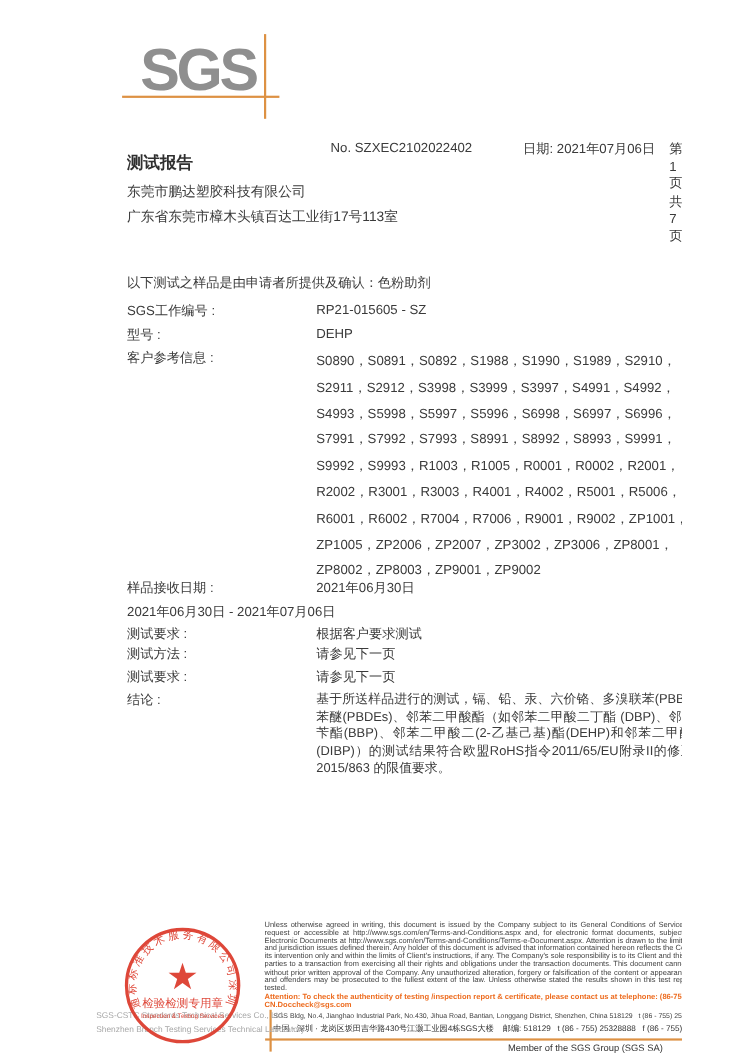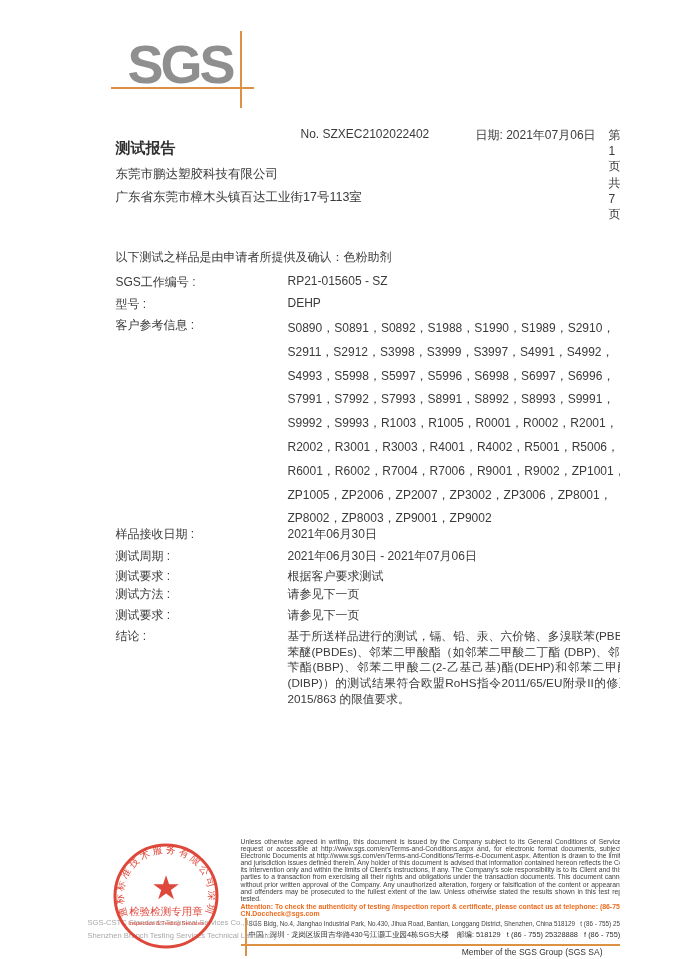--- a/index.html
+++ b/index.html
@@ -93,21 +93,20 @@
 R2002，R3001，R3003，R4001，R4002，R5001，R5006，
 R6001，R6002，R7004，R7006，R9001，R9002，ZP1001，
 ZP1005，ZP2006，ZP2007，ZP3002，ZP3006，ZP8001，
 ZP8002，ZP8003，ZP9001，ZP9002</div>
   </div>
   <div class="frow r-received">
     <div class="flabel">样品接收日期 :</div>
     <div class="fvalue">2021年06月30日</div>
   </div>
   <div class="frow r-period">
-    <div class="flabel">测试周期 :</div>
     <div class="fvalue">2021年06月30日 - 2021年07月06日</div>
   </div>
   <div class="frow r-request">
     <div class="flabel">测试要求 :</div>
     <div class="fvalue">根据客户要求测试</div>
   </div>
   <div class="frow r-method">
     <div class="flabel">测试方法 :</div>
     <div class="fvalue">请参见下一页</div>
   </div>

